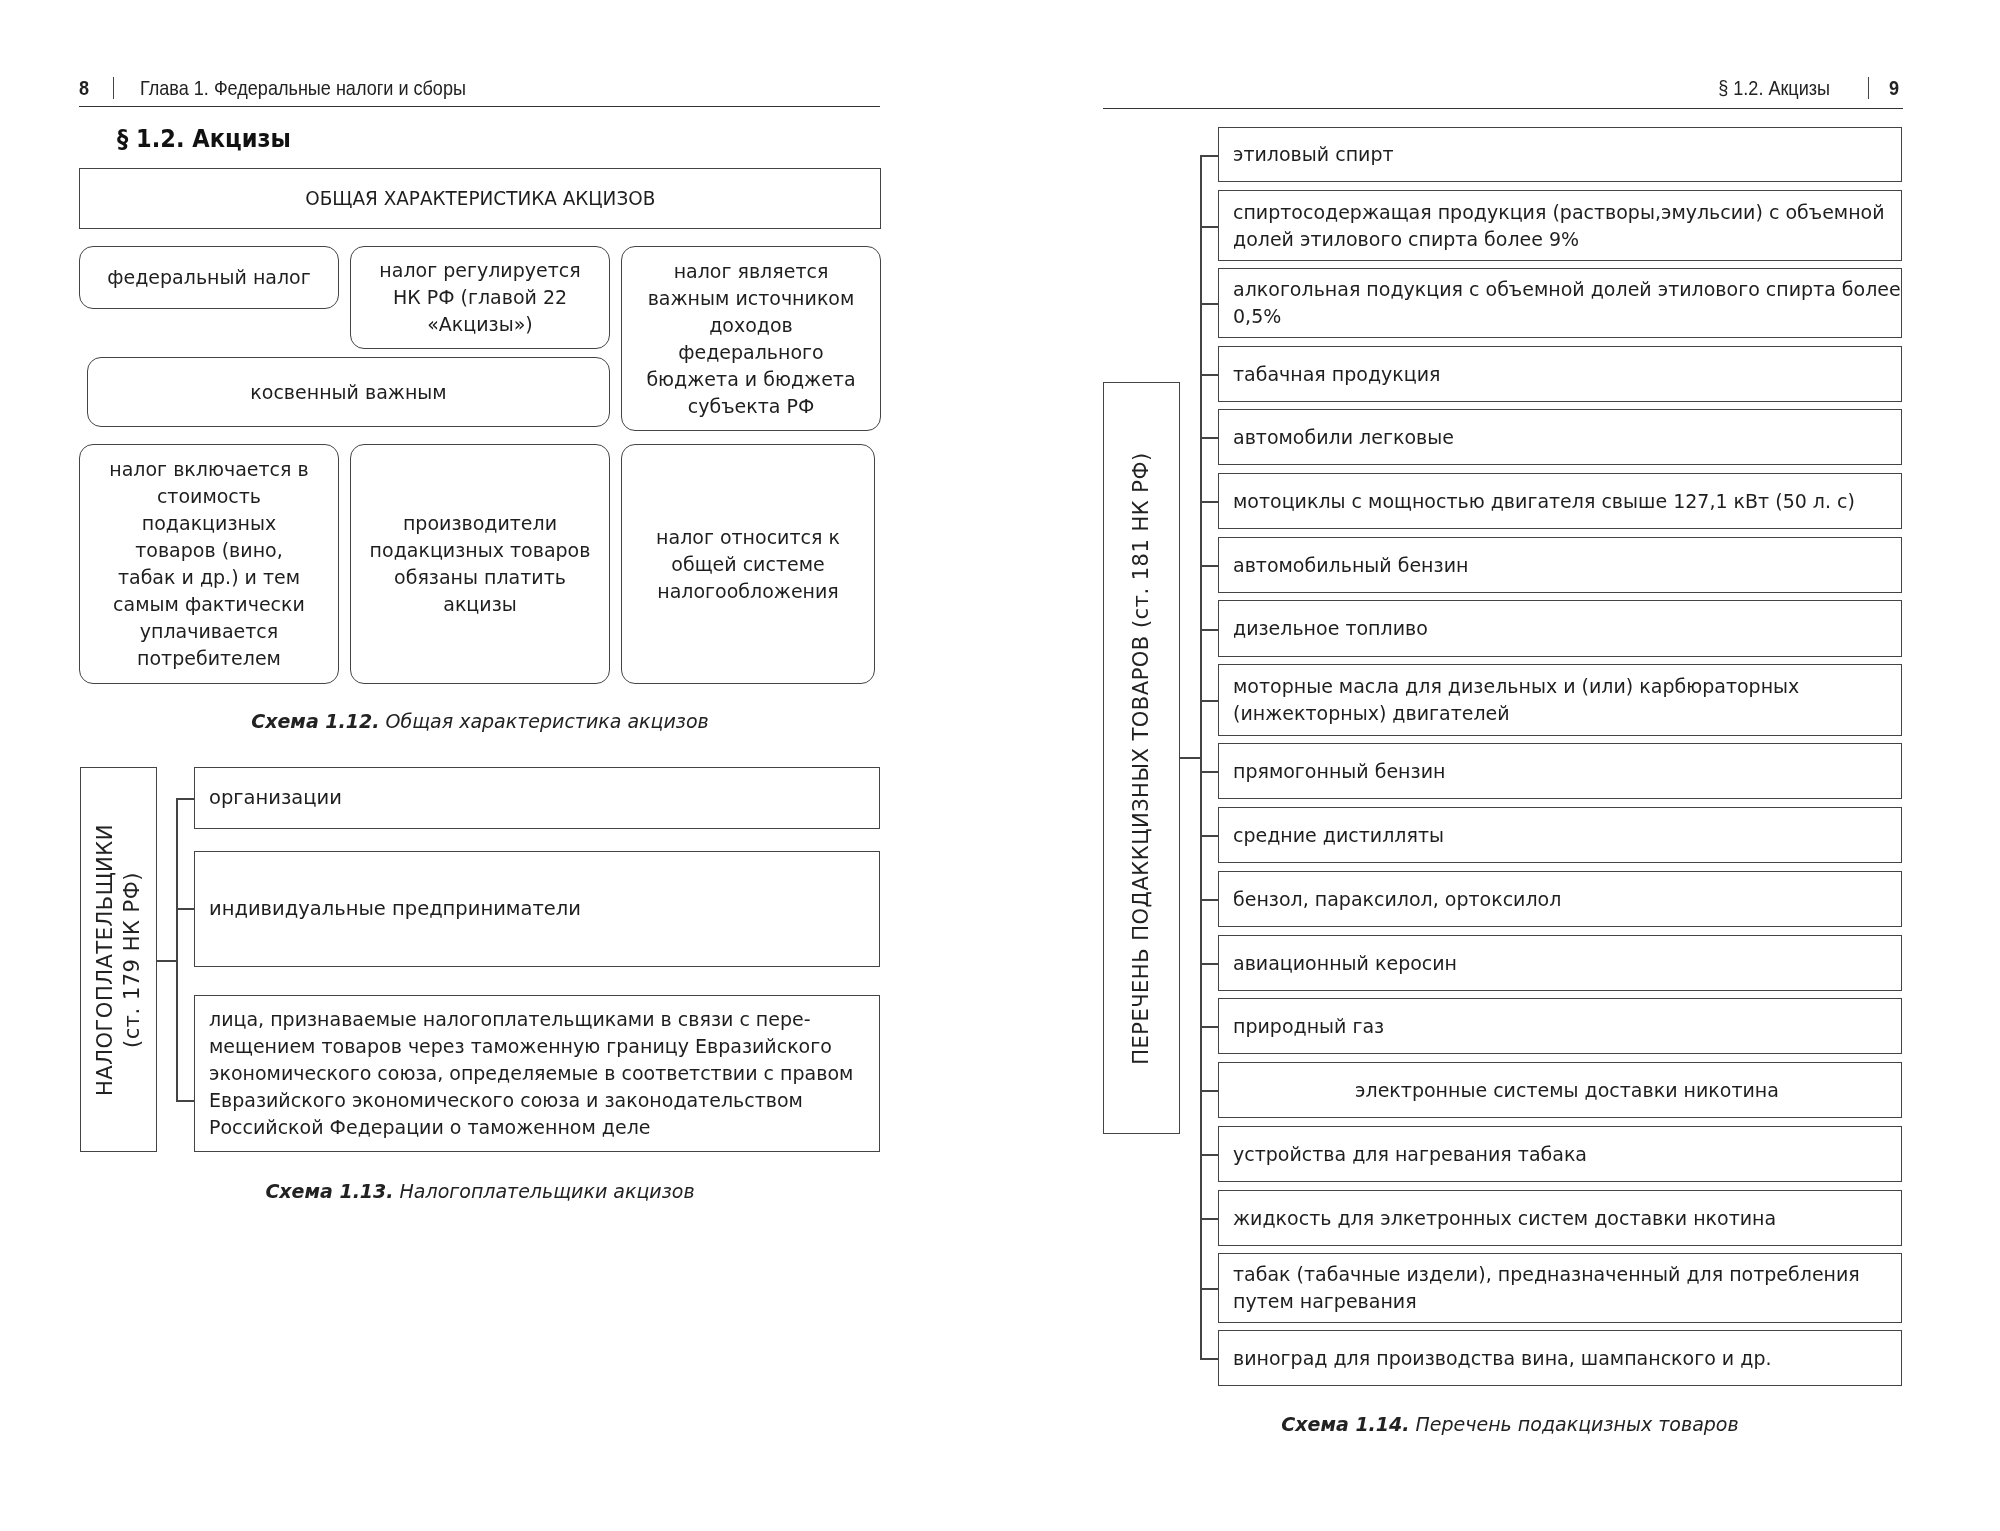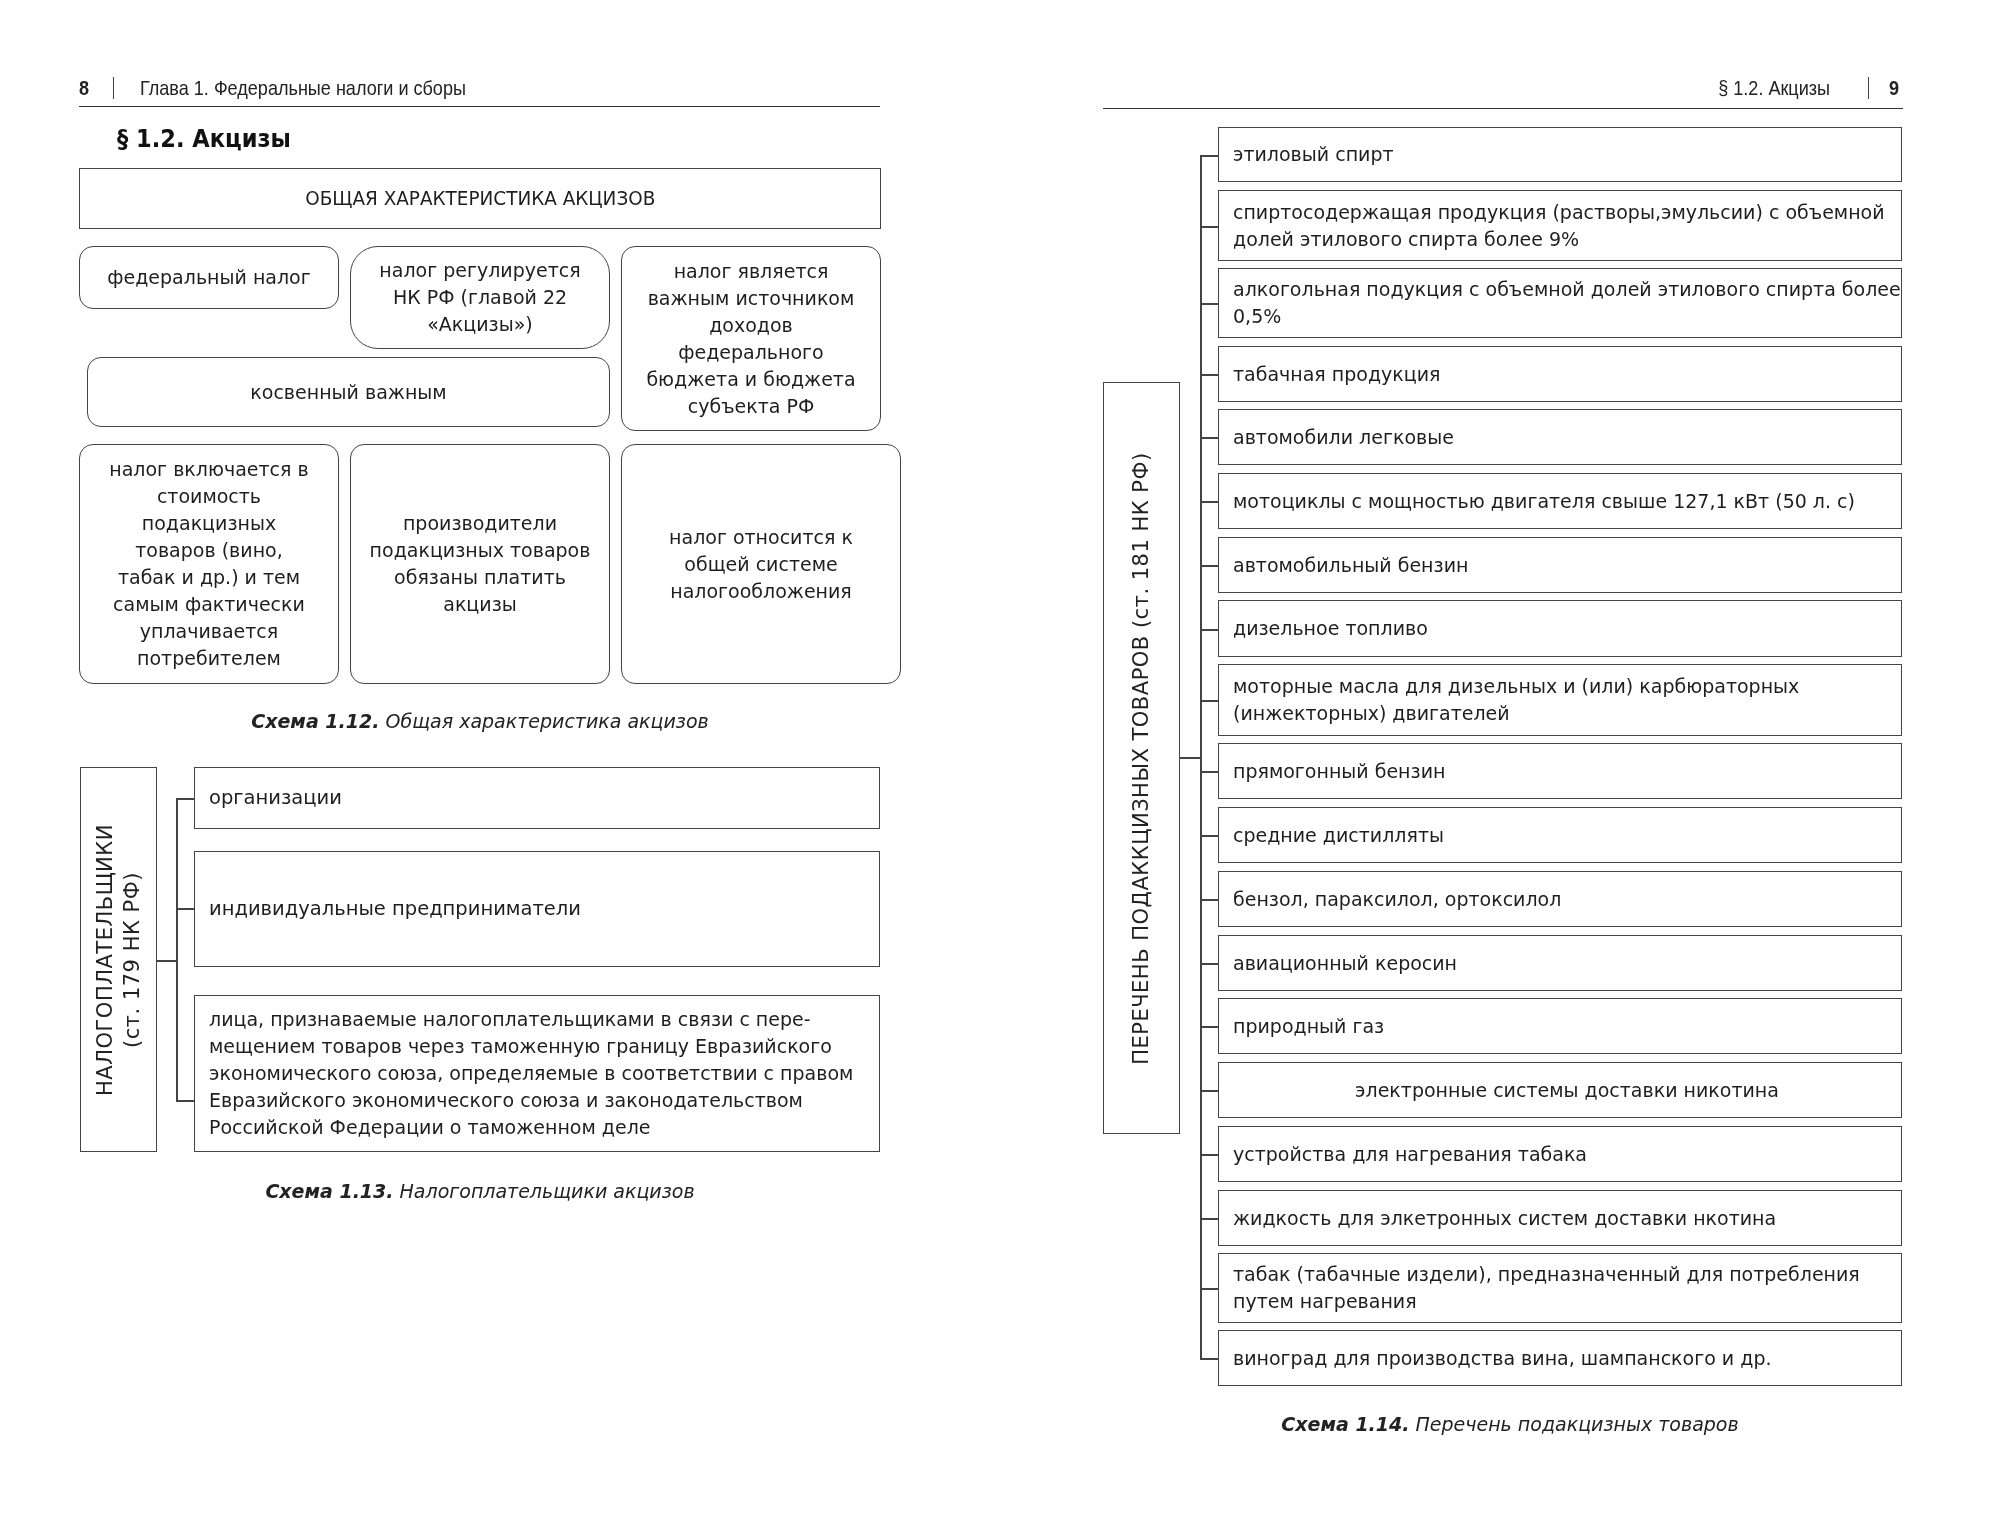--- a/index.html
+++ b/index.html
@@ -42,37 +42,37 @@
   <div class="abs h1" style="left:117px; top:124px;">§ 1.2. Акцизы</div>
 
   <div>
     <div class="abs box cbox t" style="left:79px; top:168px; width:802px; height:61px; font-size:20px;">
       <span style="transform:scaleX(0.92); display:inline-block;">ОБЩАЯ ХАРАКТЕРИСТИКА АКЦИЗОВ</span>
     </div>
 
     <div class="abs rbox t" style="left:79px; top:246px; width:260px; height:63px;">
       <span>федеральный налог</span>
     </div>
-    <div class="abs rbox t" style="left:350px; top:246px; width:260px; height:103px; padding:0 22px;border-radius:28px;">
+    <div class="abs rbox t" style="left:350px; top:246px; width:260px; height:103px; padding:0 22px;">
       <span>налог регулируется НК РФ (главой 22 «Акцизы»)</span>
     </div>
     <div class="abs rbox t" style="left:621px; top:246px; width:260px; height:185px; padding:0 18px;">
       <span>налог является важным источником доходов федерального бюджета и бюджета субъекта РФ</span>
     </div>
     <div class="abs rbox t" style="left:87px; top:357px; width:523px; height:70px;">
       <span>косвенный важным</span>
     </div>
 
     <div class="abs rbox t" style="left:79px; top:444px; width:260px; height:240px; padding:0 26px;">
       <span>налог включается в стоимость подакцизных товаров (вино, табак и др.) и тем самым фактически уплачивается потребителем</span>
     </div>
     <div class="abs rbox t" style="left:350px; top:444px; width:260px; height:240px; padding:0 14px;">
       <span>производители подакцизных товаров обязаны платить акцизы</span>
     </div>
-    <div class="abs rbox t" style="left:621px; top:444px; width:280px; height:240px; padding:0 30px;">
+    <div class="abs rbox t" style="left:621px; top:444px; width:254px; height:240px; padding:0 30px;">
       <span>налог относится к общей системе налогообложения</span>
     </div>
 
     <div class="abs caption" style="left:480px; top:710px;">
       <span class="cb">Схема 1.12.</span><span class="ci"> Общая характеристика акцизов</span>
     </div>
   </div>
 
   <div>
     <div class="abs box vlabel" style="left:80px; top:767px; width:77px; height:385px;">

